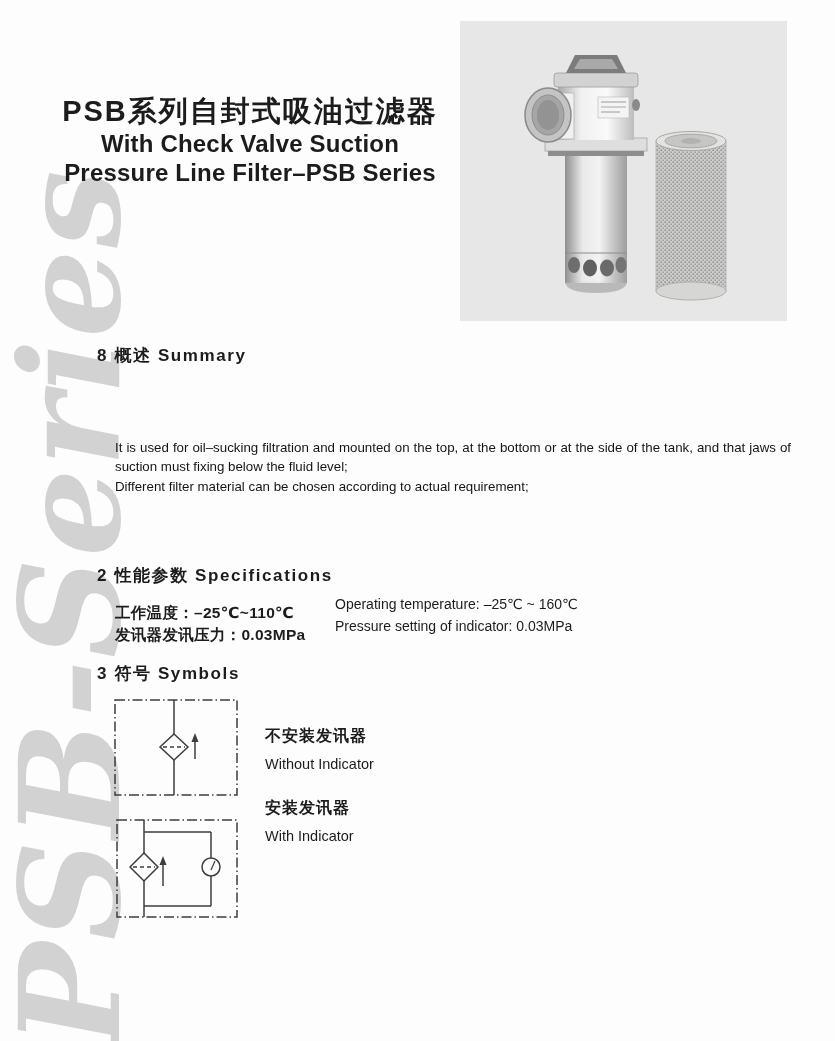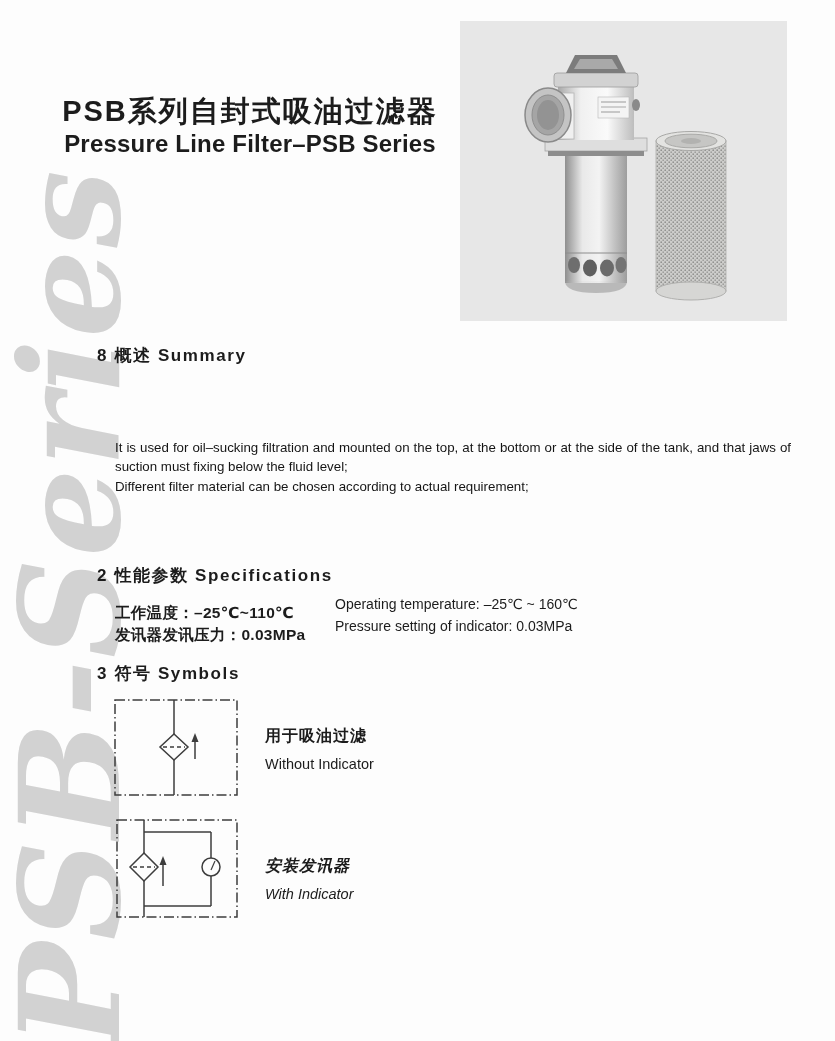--- a/index.html
+++ b/index.html
@@ -36,33 +36,34 @@
     text-align:justify;
   }
   .para-en p{margin:0;}
   .spec-row{position:absolute;left:115px;width:680px;}
   .spec-r1{top:595px;} .spec-r2{top:617px;}
   .spec-zh{position:absolute;left:0;top:8px;font-size:15.5px;font-weight:600;letter-spacing:0.3px;}
   .spec-en{position:absolute;left:220px;top:1px;font-size:14px;}
   .symbol-svg{position:absolute;left:110px;}
   .sym1{top:697px;} .sym2{top:814px;}
   .sym-label{position:absolute;left:265px;}
-  .lab1{top:726px;} .lab2{top:856px;font-style:italic;}
+  .lab1{top:726px;} .lab2{top:798px;}
   .sym-label .zh{font-size:16px;font-weight:600;letter-spacing:1px;}
   .sym-label .en{font-size:14.5px;margin-top:9px;}
 </style>
 </head>
 <body>
 
 <div class="watermark">PSB-Series</div>
 
 <div class="content">
 
   <div class="title-block">
     <div class="title-zh">PSB系列自封式吸油过滤器</div>
+    <div class="title-en">With Check Valve Suction</div>
     <div class="title-en">Pressure Line Filter–PSB Series</div>
   </div>
 
   <div class="photo-box">
     <svg width="327" height="300" viewBox="0 0 327 300">
       <defs>
         <linearGradient id="metalV" x1="0" y1="0" x2="1" y2="0">
           <stop offset="0" stop-color="#8f8f8f"></stop>
             <stop offset="0.28" stop-color="#e9e9e9"></stop>
           <stop offset="0.55" stop-color="#f3f3f3"></stop>
@@ -150,21 +151,21 @@
       <rect x="5" y="3" width="122" height="95" stroke-dasharray="10 3 1.5 3"></rect>
       <line x1="64" y1="3" x2="64" y2="37"></line>
       <line x1="64" y1="63" x2="64" y2="98"></line>
       <polygon points="64,37 78,50 64,63 50,50" fill="#fdfdfd"></polygon>
       <line x1="53" y1="50" x2="75" y2="50" stroke-dasharray="4 3"></line>
       <line x1="85" y1="62" x2="85" y2="42"></line>
       <polygon points="85,36 81.5,45 88.5,45" fill="#3d3d3d" stroke="none"></polygon>
     </g>
   </svg>
   <div class="sym-label lab1">
-    <div class="zh">用于吸油过滤</div>
+    <div class="zh">不安装发讯器</div>
     <div class="en">Without Indicator</div>
   </div>
 
   <svg class="symbol-svg sym2" width="132" height="108" viewBox="0 0 132 108">
     <g stroke="#3d3d3d" fill="none" stroke-width="1.5">
       <rect x="7" y="6" width="120" height="97" stroke-dasharray="10 3 1.5 3"></rect>
       <line x1="34" y1="6" x2="34" y2="39"></line>
       <line x1="34" y1="67" x2="34" y2="103"></line>
       <line x1="34" y1="18" x2="101" y2="18"></line>
       <line x1="101" y1="18" x2="101" y2="44"></line>

